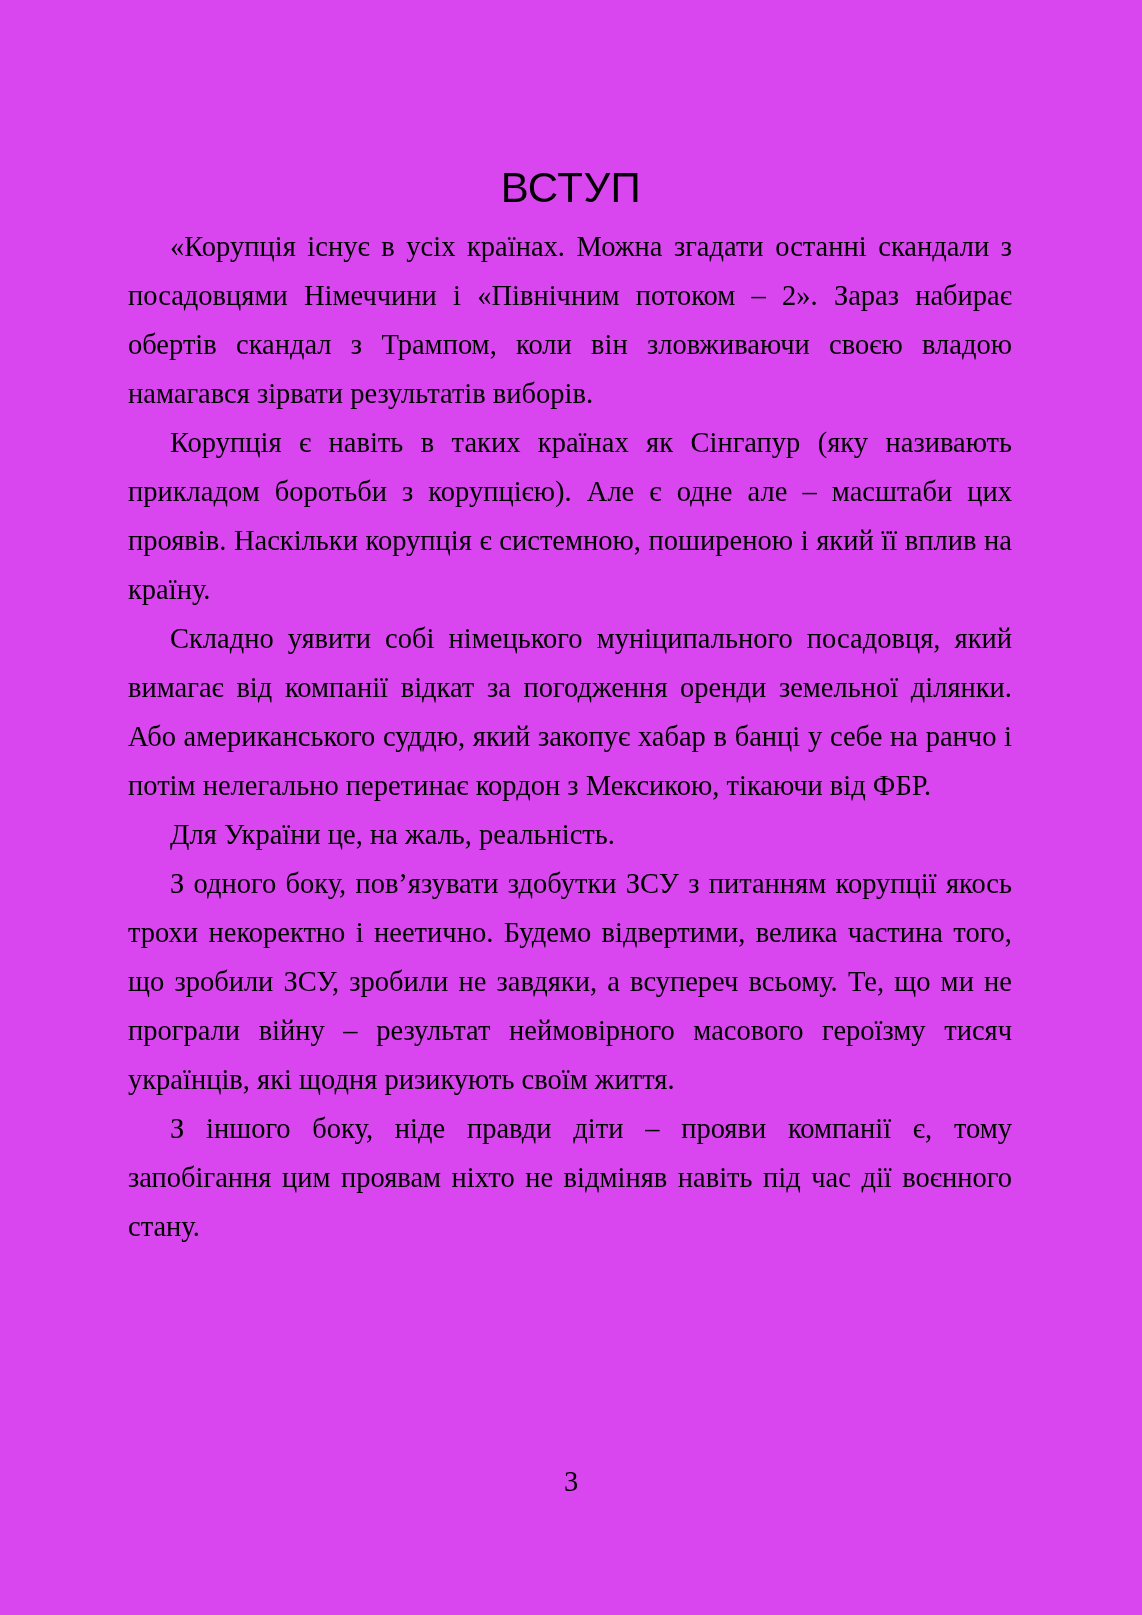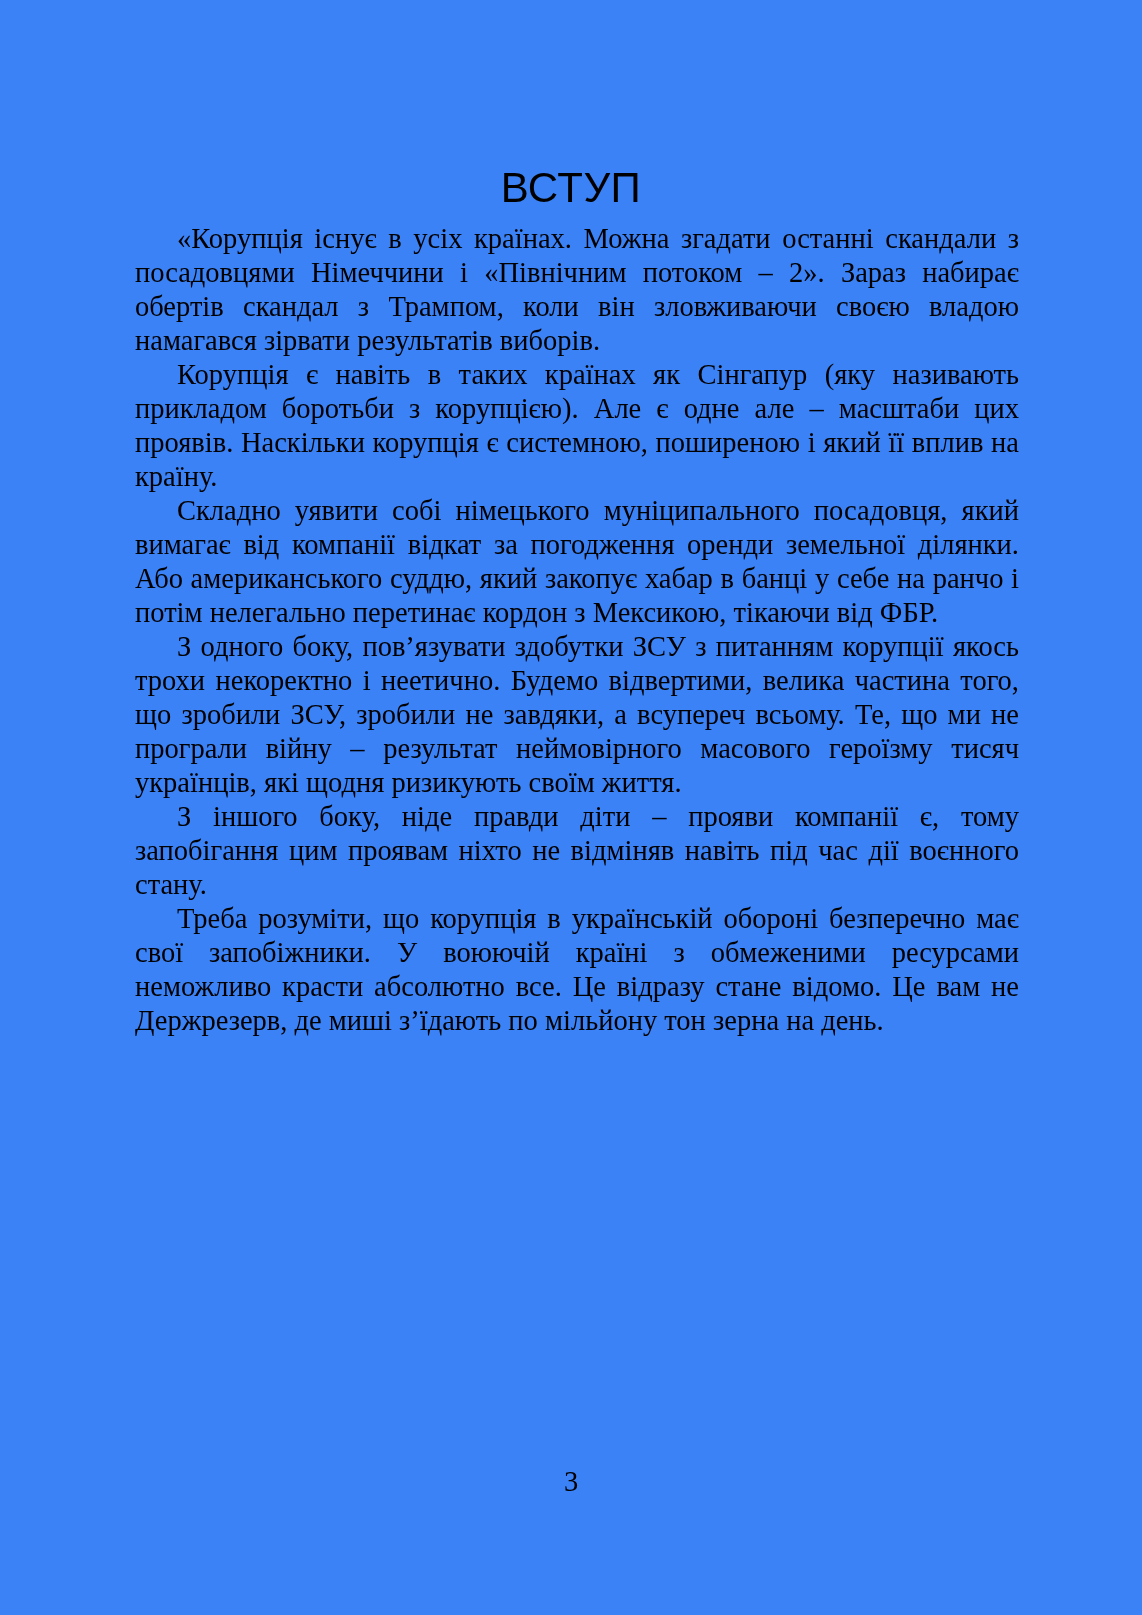--- a/index.html
+++ b/index.html
@@ -4,21 +4,21 @@
 <style>
   html, body {
     margin: 0;
     padding: 0;
     background: #ffffff;
   }
   .page {
     position: relative;
     width: 1142px;
     height: 1615px;
-    background: #3b82f6;
+    background: #d946ef;
     margin: 0 auto;
     overflow: hidden;
     font-family: "Liberation Serif", "DejaVu Serif", serif;
     color: #000000;
   }
   .heading {
     position: absolute;
     top: 138px;
     left: 0;
     width: 1142px;
@@ -28,25 +28,24 @@
     font-weight: 400;
     letter-spacing: 0.5px;
     line-height: 1.05;
   }
   .body-block {
     position: absolute;
     top: 222px;
     left: 128px;
     width: 884px;
     font-size: 28.5px;
-    line-height: 34px;
+    line-height: 49px;
     text-align: justify;
     text-justify: inter-word;
     hyphens: none;
-    margin-left: 7px;
   }
   .body-block p {
     margin: 0;
     text-indent: 42px;
     text-align: justify;
   }
   .body-block p:last-child {
     text-align: justify;
   }
   .page-number {
@@ -63,20 +62,20 @@
 <body>
 
 <div class="page">
 
   <h1 class="heading">ВСТУП</h1>
 
   <div class="body-block">
     <p>«Корупція існує в усіх країнах. Можна згадати останні скандали з посадовцями Німеччини і «Північним потоком – 2». Зараз набирає обертів скандал з Трампом, коли він зловживаючи своєю владою намагався зірвати результатів виборів.</p>
     <p>Корупція є навіть в таких країнах як Сінгапур (яку називають прикладом боротьби з корупцією). Але є одне але – масштаби цих проявів. Наскільки корупція є системною, поширеною і який її вплив на країну.</p>
     <p>Складно уявити собі німецького муніципального посадовця, який вимагає від компанії відкат за погодження оренди земельної ділянки. Або американського суддю, який закопує хабар в банці у себе на ранчо і потім нелегально перетинає кордон з Мексикою, тікаючи від ФБР.</p>
+    <p>Для України це, на жаль, реальність.</p>
     <p>З одного боку, пов’язувати здобутки ЗСУ з питанням корупції якось трохи некоректно і неетично. Будемо відвертими, велика частина того, що зробили ЗСУ, зробили не завдяки, а всупереч всьому. Те, що ми не програли війну – результат неймовірного масового героїзму тисяч українців, які щодня ризикують своїм життя.</p>
     <p>З іншого боку, ніде правди діти – прояви компанії є, тому запобігання цим проявам ніхто не відміняв навіть під час дії воєнного стану.</p>
-    <p>Треба розуміти, що корупція в українській обороні безперечно має свої запобіжники. У воюючій країні з обмеженими ресурсами неможливо красти абсолютно все. Це відразу стане відомо. Це вам не Держрезерв, де миші з’їдають по мільйону тон зерна на день.</p>
   </div>
 
   <div class="page-number">3</div>
 
 </div>
 
 </body></html>

